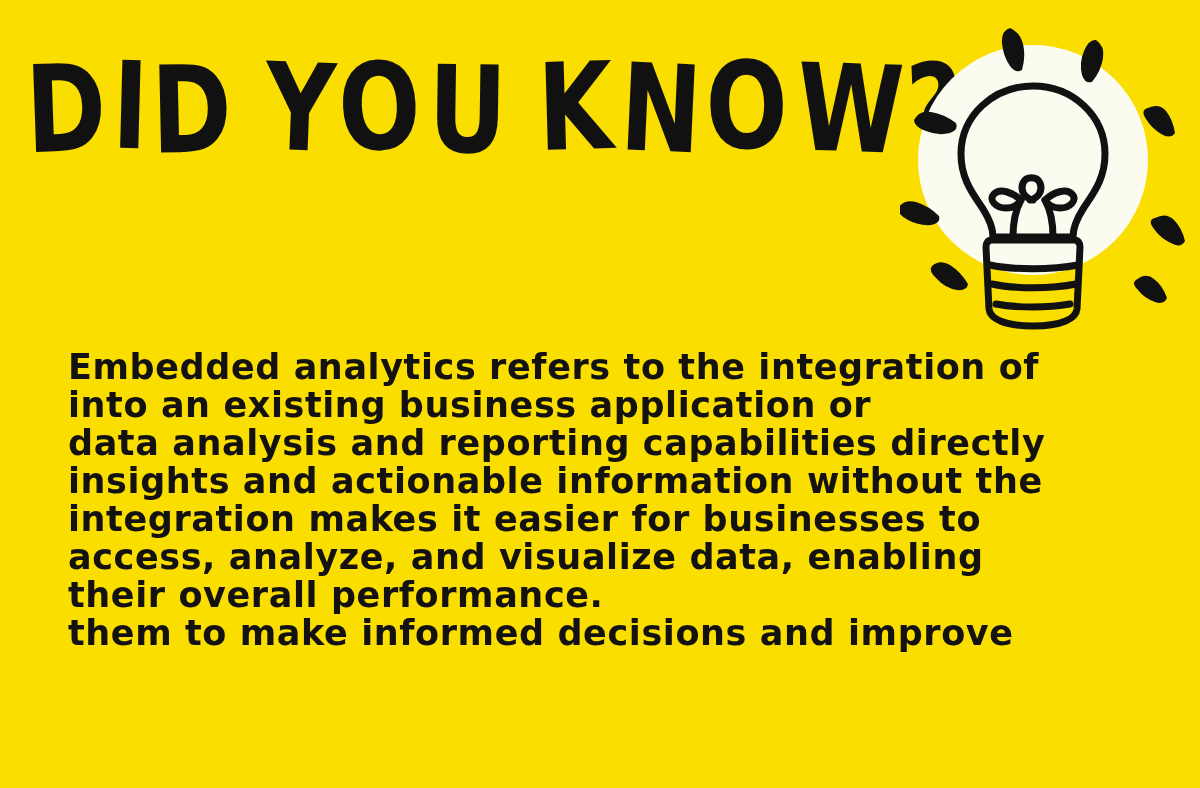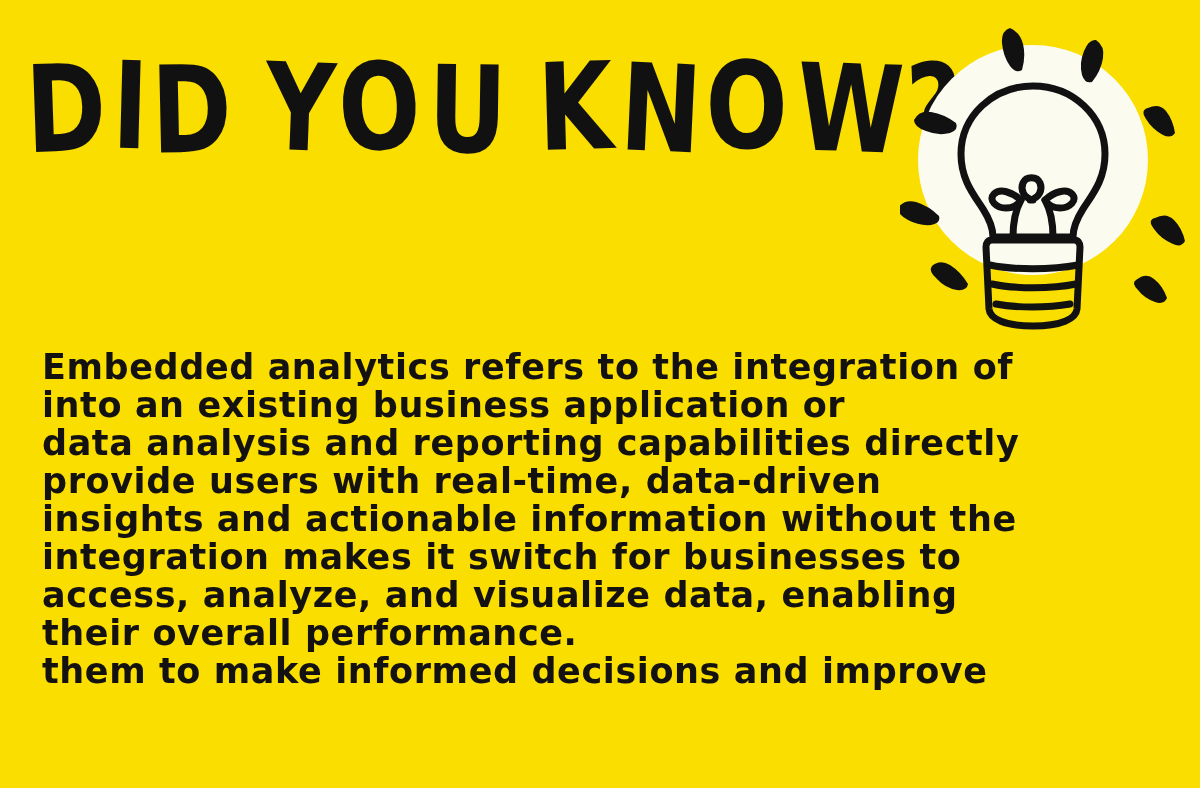--- a/index.html
+++ b/index.html
@@ -63,21 +63,21 @@
     left: 900px;
     top: 18px;
     width: 300px;
     height: 345px;
   }
   #bulb-art svg { display: block; width: 100%; height: 100%; }
 
   
   #body-copy {
     position: absolute;
-    left: 42px;
+    left: 68px;
     top: 348px;
     width: 1090px;
   }
   #body-copy .bline {
     font-family: "DejaVu Sans", sans-serif;
     font-weight: 700;
     font-size: 35px;
     line-height: 38px;
     letter-spacing: 0.6px;
     color: #141210;
@@ -138,21 +138,20 @@
         <path d="M92,266 c22,5 60,5 84,0"></path>
         <path d="M96,286 c20,4 52,4 74,0"></path>
       </g>
     </svg>
   </div>
 
   <div id="body-copy">
     <div class="bline">Embedded analytics refers to the integration of</div>
     <div class="bline">into an existing business application or</div>
     <div class="bline">data analysis and reporting capabilities directly</div>
-    <div class="bline">provide users with real-time, data-driven</div>
     <div class="bline">insights and actionable information without the</div>
-    <div class="bline">integration makes it switch for businesses to</div>
+    <div class="bline">integration makes it easier for businesses to</div>
     <div class="bline">access, analyze, and visualize data, enabling</div>
     <div class="bline">their overall performance.</div>
     <div class="bline">them to make informed decisions and improve</div>
   </div>
 
 </div>
 
 </body></html>

